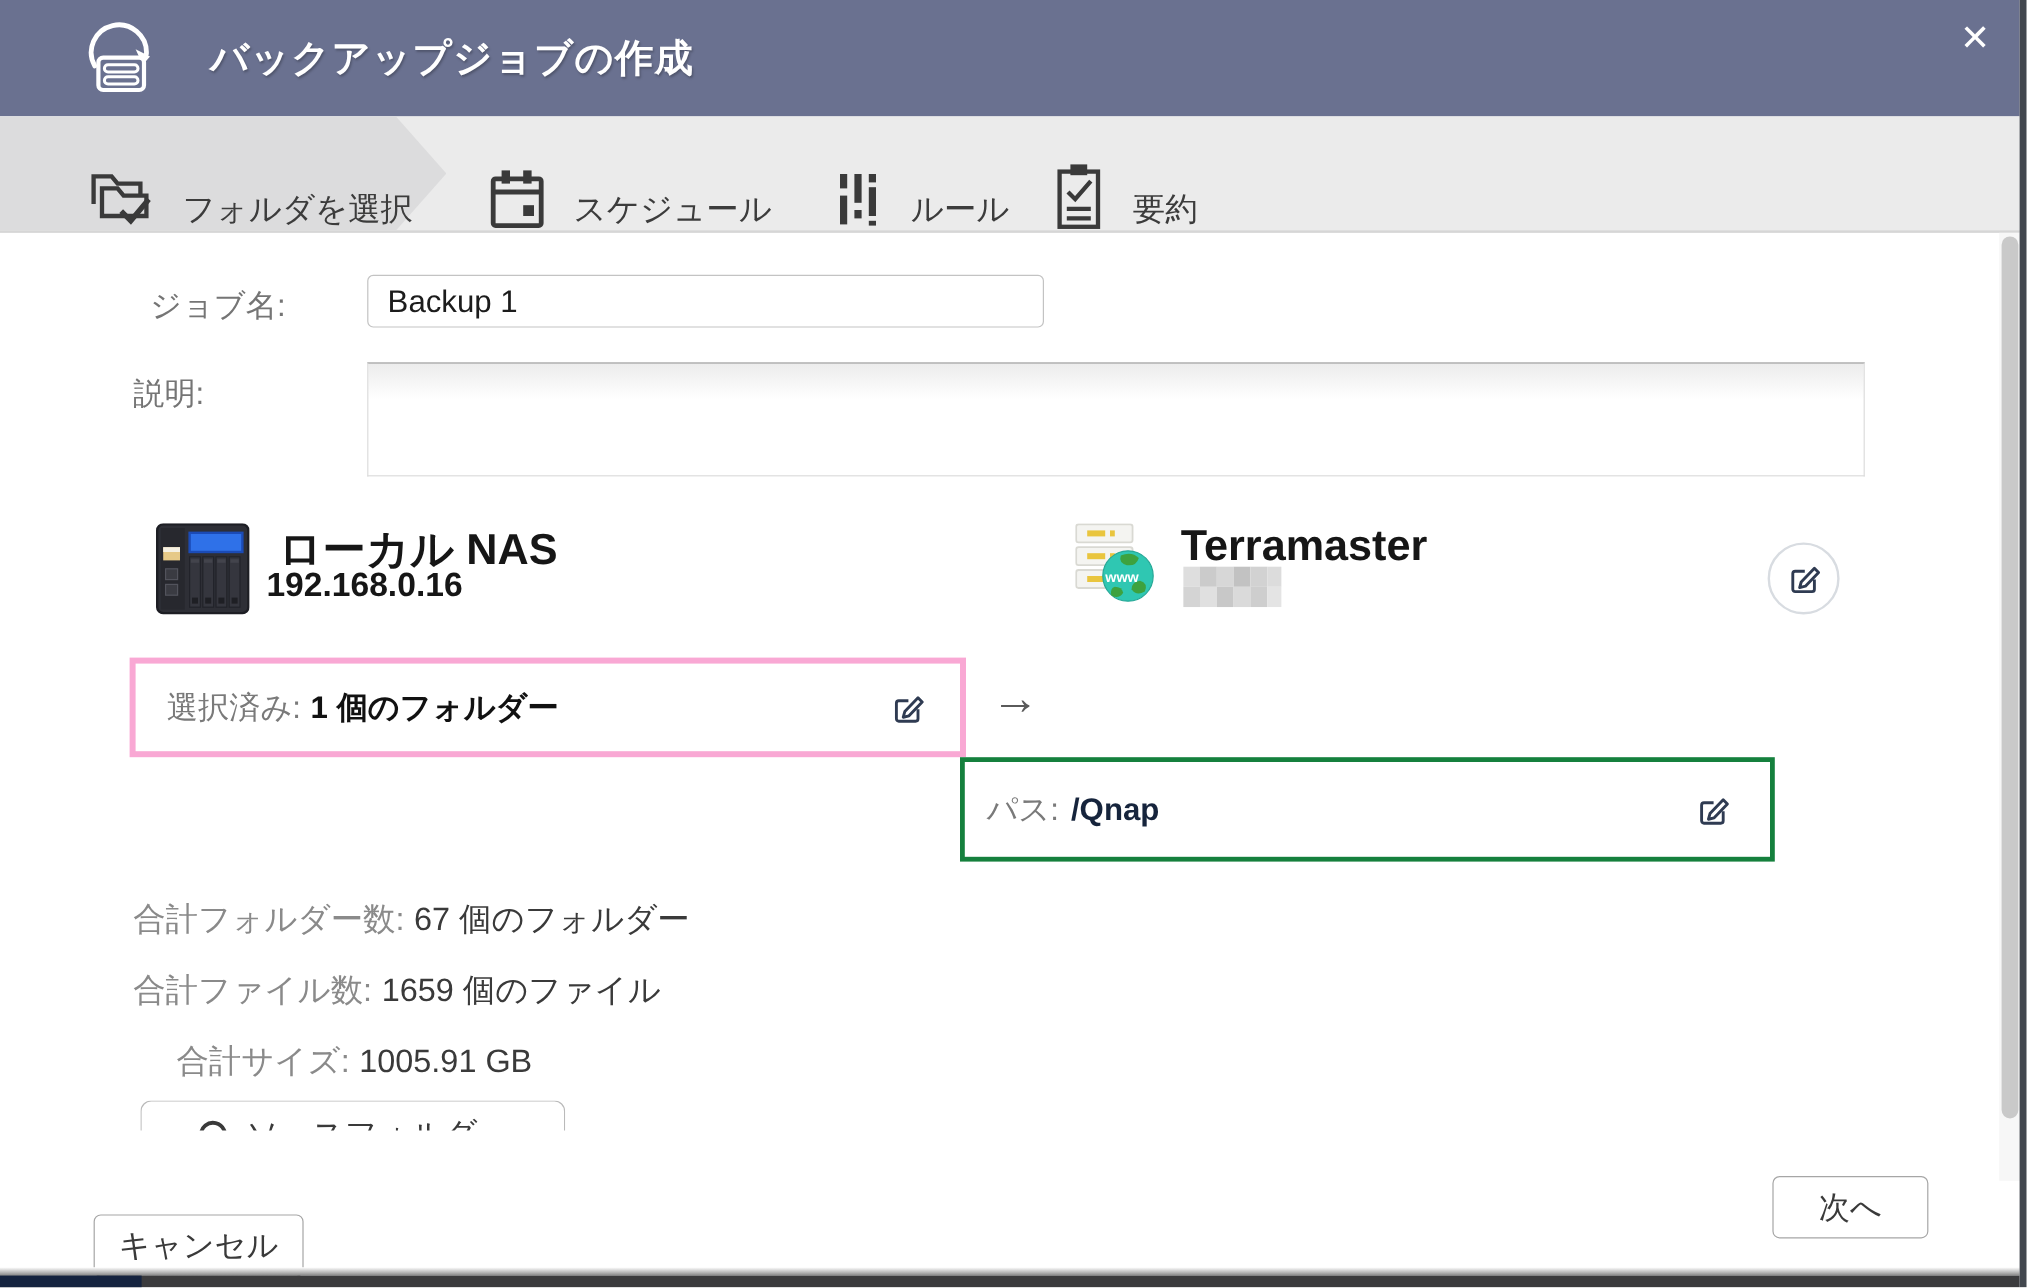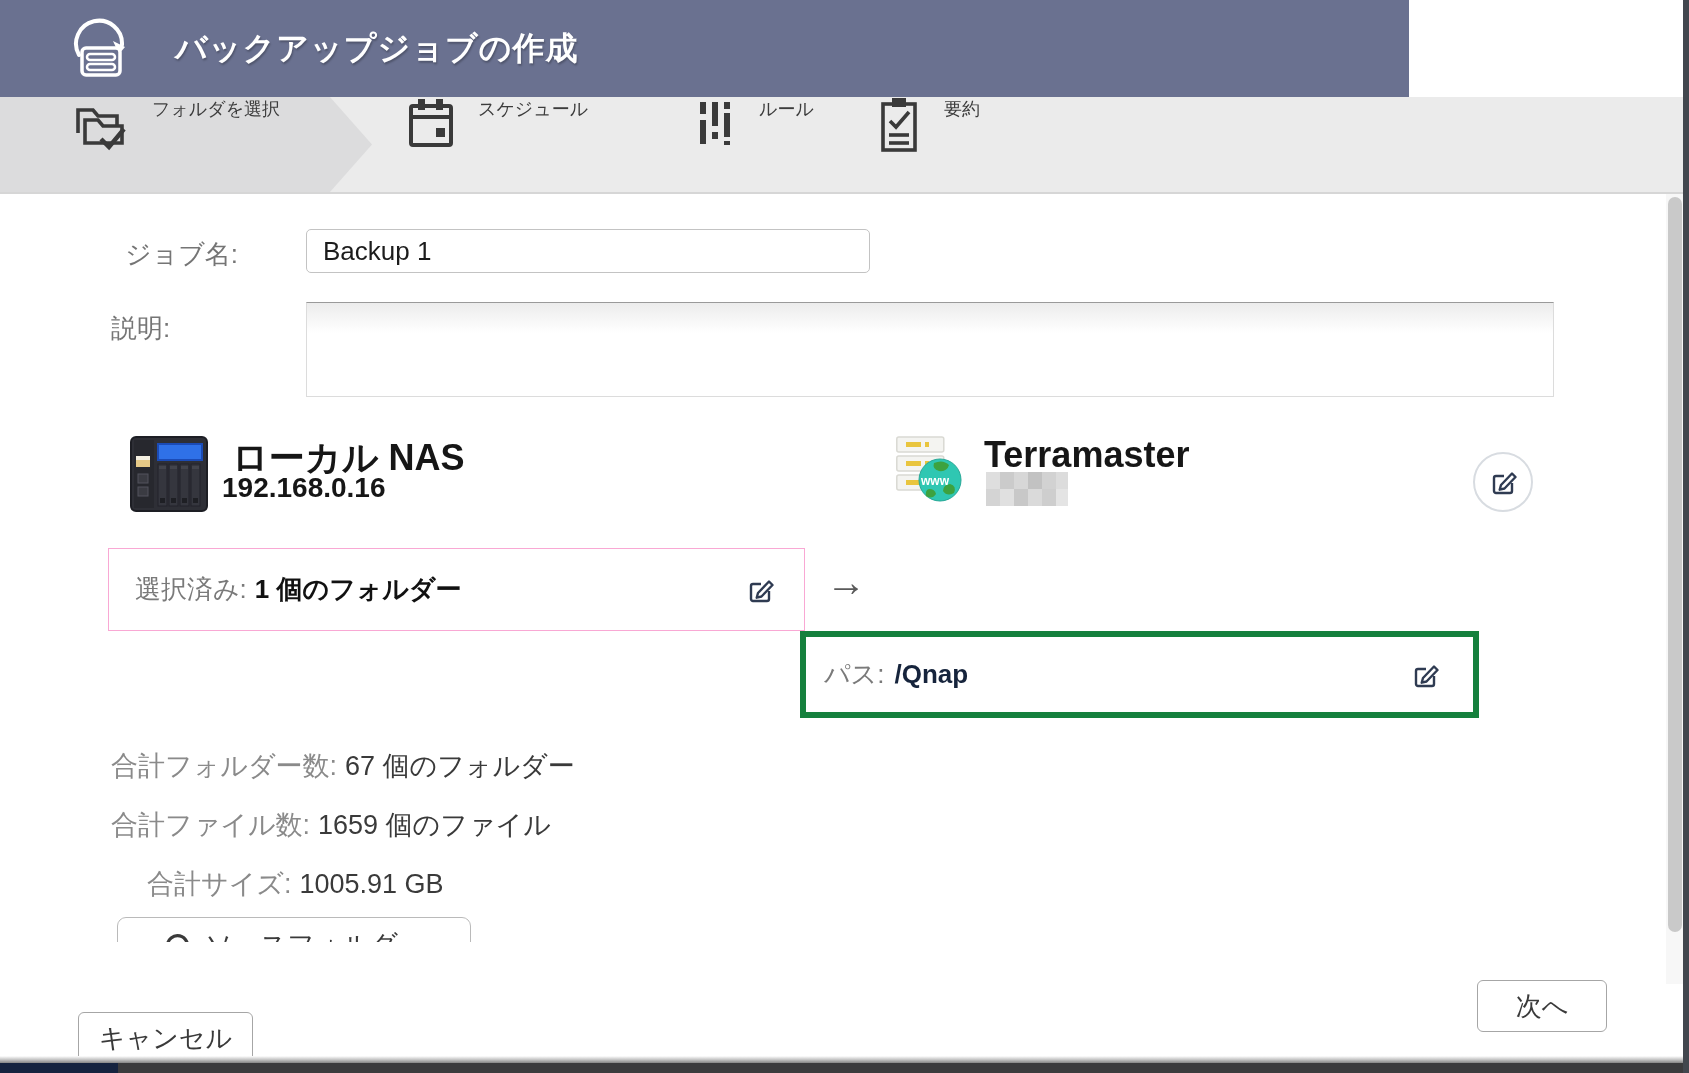--- a/index.html
+++ b/index.html
@@ -1,36 +1,36 @@
 <!DOCTYPE html>
 <html><head>
 <meta charset="utf-8">
 <style>
   * { margin:0; padding:0; box-sizing:border-box; }
   html,body { width:1689px; height:1073px; overflow:hidden; background:#fff;
               font-family:"Liberation Sans","DejaVu Sans",sans-serif; }
   .screen { position:relative; width:1689px; height:1073px; background:#fff; overflow:hidden; }
 
   
-  .hdr { position:absolute; left:0; top:0; width:1409px; height:97px; background:#6a7190; }
+  .hdr { position:absolute; left:0; top:0; width:1683px; height:97px; background:#6a7190; }
   .hdr-icon { position:absolute; left:70px; top:17px; width:62px; height:62px; }
   .hdr-title { position:absolute; left:175px; top:0; height:97px; display:flex; align-items:center;
                color:#fff; font-size:32px; font-weight:bold; letter-spacing:1px;
                text-shadow:1px 2px 2px rgba(0,0,0,0.25); }
   .hdr-close { position:absolute; left:1622px; top:8px; width:48px; height:48px; display:flex;
                align-items:center; justify-content:center; color:#fff; font-size:30px; font-weight:300;
                cursor:pointer; }
 
   
   .steps { position:absolute; left:0; top:97px; width:1683px; height:97px; background:#ebebeb;
            border-bottom:2px solid #d6d6d6; }
   .chev { position:absolute; left:0; top:0; width:372px; height:95px; background:#dcdcdd;
           clip-path:polygon(0 0, 330px 0, 100% 50%, 330px 100%, 0 100%); }
-  .step { position:absolute; top:0; height:95px; display:flex; align-items:flex-start; gap:24px;
-          color:#3c3c3c; font-size:18px; cursor:default; }
+  .step { position:absolute; top:0; height:95px; display:flex; align-items:flex-end; gap:24px;
+          color:#3c3c3c; font-size:27px; cursor:default; }
   .step .lbl { white-space:nowrap; }
   .s1 { left:70px; } .s2 { left:408px; } .s3 { left:695px; } .s4 { left:878px; }
 
   
   .label-g { position:absolute; color:#757575; font-size:26px; }
   .inp { position:absolute; left:306px; top:229px; width:564px; height:44px;
          border:1px solid #c3c3c3; border-radius:5px; font-size:26px; color:#1c1c1c;
          padding:0 16px; font-family:inherit; background:#fff; outline:none; }
   .ta  { position:absolute; left:306px; top:302px; width:1248px; height:95px;
          border:1px solid #dcdcdc; border-top:1px solid #9a9a9a;
@@ -42,28 +42,28 @@
   .src-ip    { position:absolute; left:222px; top:472px; font-size:28px; font-weight:bold; color:#161616; }
   .dst-icon  { position:absolute; left:896px; top:436px; width:68px; height:68px; }
   .dst-title { position:absolute; left:984px; top:434px; font-size:36px; font-weight:bold; color:#161616; }
   .blur      { position:absolute; left:986px; top:472px; width:82px; height:34px; }
 
   .edit-circle { position:absolute; left:1473px; top:452px; width:60px; height:60px; border-radius:50%;
                  border:2px solid #d8dce1; background:#fff; display:flex; align-items:center;
                  justify-content:center; cursor:pointer; }
 
   .selbox { position:absolute; left:108px; top:548px; width:697px; height:83px;
-            border:1px solid #f9a8d4; background:#fff; display:flex; align-items:center;
+            border:5px solid #f9a8d4; background:#fff; display:flex; align-items:center;
             padding:0 30px 0 26px; }
   .selbox .txt { flex:1; font-size:26px; color:#7a7a7a; white-space:nowrap; }
   .bold-val { font-weight:bold; color:#111; margin-left:8px; }
   .arrow { position:absolute; left:826px; top:560px; font-size:40px; color:#5a5a5a; }
 
   .pathbox { position:absolute; left:800px; top:631px; width:679px; height:87px;
-             border:6px solid #15803d; background:#fff; display:flex; align-items:center;
+             border:4px solid #15803d; background:#fff; display:flex; align-items:center;
              padding:0 34px 0 18px; }
   .pathbox .txt { flex:1; font-size:26px; color:#7a7a7a; white-space:nowrap; }
   .path-val { font-weight:bold; color:#16243c; margin-left:10px; }
 
   .edit-btn { width:28px; height:28px; cursor:pointer; flex:none; }
 
   .stat { position:absolute; left:111px; font-size:27px; color:#8a8a8a; white-space:nowrap; }
   .stat b { font-weight:normal; color:#3a3a3a; margin-left:8px; }
   .st1 { top:748px; } .st2 { top:807px; } .st3 { top:866px;margin-left:36px; }
 

